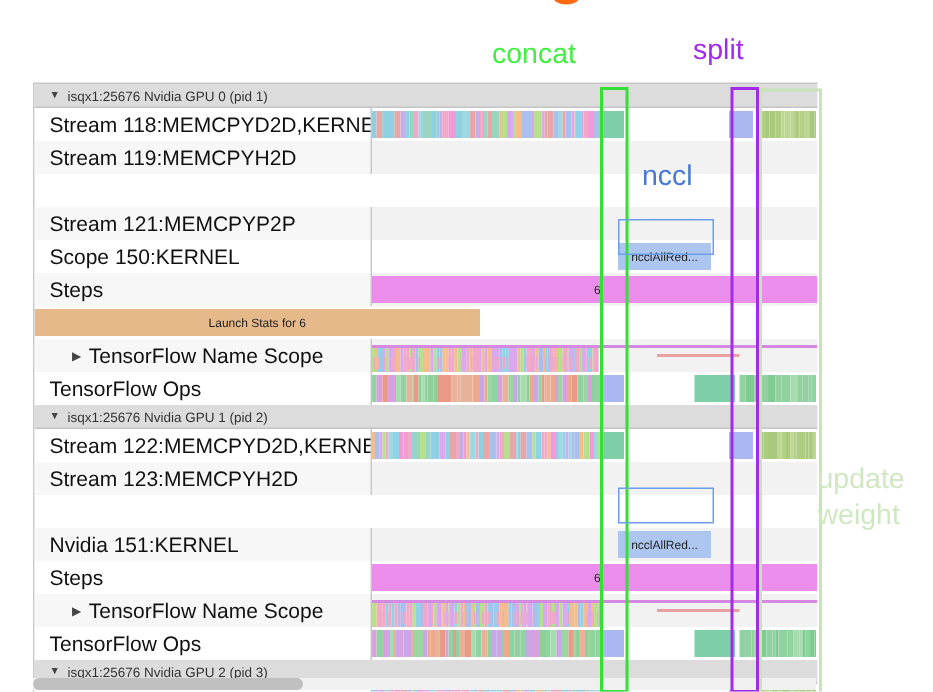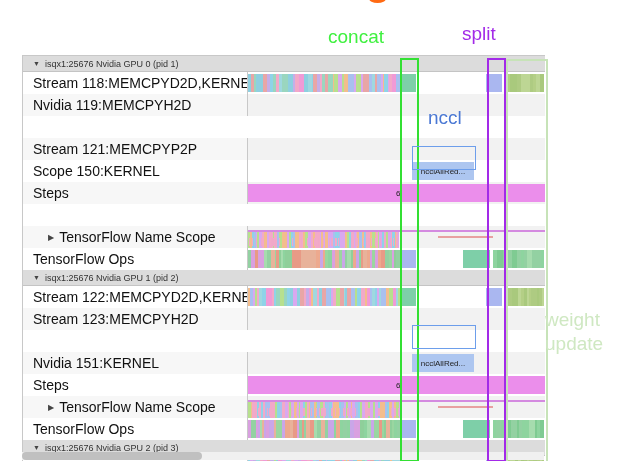--- a/index.html
+++ b/index.html
@@ -64,22 +64,22 @@
     background:#f0f0f0;z-index:30;}
   #hscroll .thumb{height:100%;width:180px;background:#c0c0c0;border-radius:4px;}
 </style>
 </head>
 <body>
 
 <div class="annot annot-label lbl-concat">concat</div>
 <div class="annot annot-label lbl-split">split</div>
 <div class="annot annot-label lbl-nccl">nccl</div>
 <div class="annot lbl-weight">
+  <div>update</div>
   <div>weight</div>
-  <div>update</div>
 </div>
 <div class="orange-blob"></div>
 
 <div class="box box-concat"></div>
 <div class="box box-split"></div>
 <div class="box box-weight"></div>
 <div class="box box-nccl"></div>
 <div class="box box-nccl2"></div>
 
 <div id="viewer">
@@ -160,21 +160,21 @@
           <div class="seg" style="width: 2.90864px; background: rgb(180, 207, 134);"></div>
           <div class="seg" style="width: 2.42018px; background: rgb(189, 214, 148);"></div>
           <div class="seg" style="width: 2.32248px; background: rgb(189, 214, 148);"></div>
           <div class="seg" style="width: 2.21716px; background: rgb(169, 201, 125);"></div>
           <div class="seg" style="width: 1.2844px; background: rgb(169, 201, 125);"></div>
         </div>
       </div>
     </div>
     <div class="row alt">
       <div class="row-label">
-        <span>Nvidia 119:MEMCPYH2D</span>
+        <span>Stream 119:MEMCPYH2D</span>
       </div>
       <div class="row-track"></div>
     </div>
     <div class="row">
       <div class="row-track"></div>
     </div>
     <div class="row alt">
       <div class="row-label">
         <span>Stream 121:MEMCPYP2P</span>
       </div>
@@ -192,20 +192,23 @@
       <div class="row-label">
         <span>Steps</span>
       </div>
       <div class="row-track">
         <div class="bar bar-steps" style="left: 0px; width: 297px;">
           <span style="position: absolute; left: 148px; font-size: 8px;">6</span>
         </div>
       </div>
     </div>
     <div class="row">
+      <div class="row-track">
+        <div class="bar bar-launch" style="left: 0px; width: 297px;">Launch Stats for 6</div>
+      </div>
     </div>
     <div class="row alt">
       <div class="row-label indent">
         <span class="tri" style="font-size: 8px;">▶</span>
         <span>TensorFlow Name Scope</span>
       </div>
       <div class="row-track">
         <div class="namescope" style="left: 0px; width: 297px;">
           <div class="ns-line" style="left: 0px; width: 297px; top: 4px;"></div>
           <div class="segs" style="left: 0px; width: 152px; top: 6px;">

